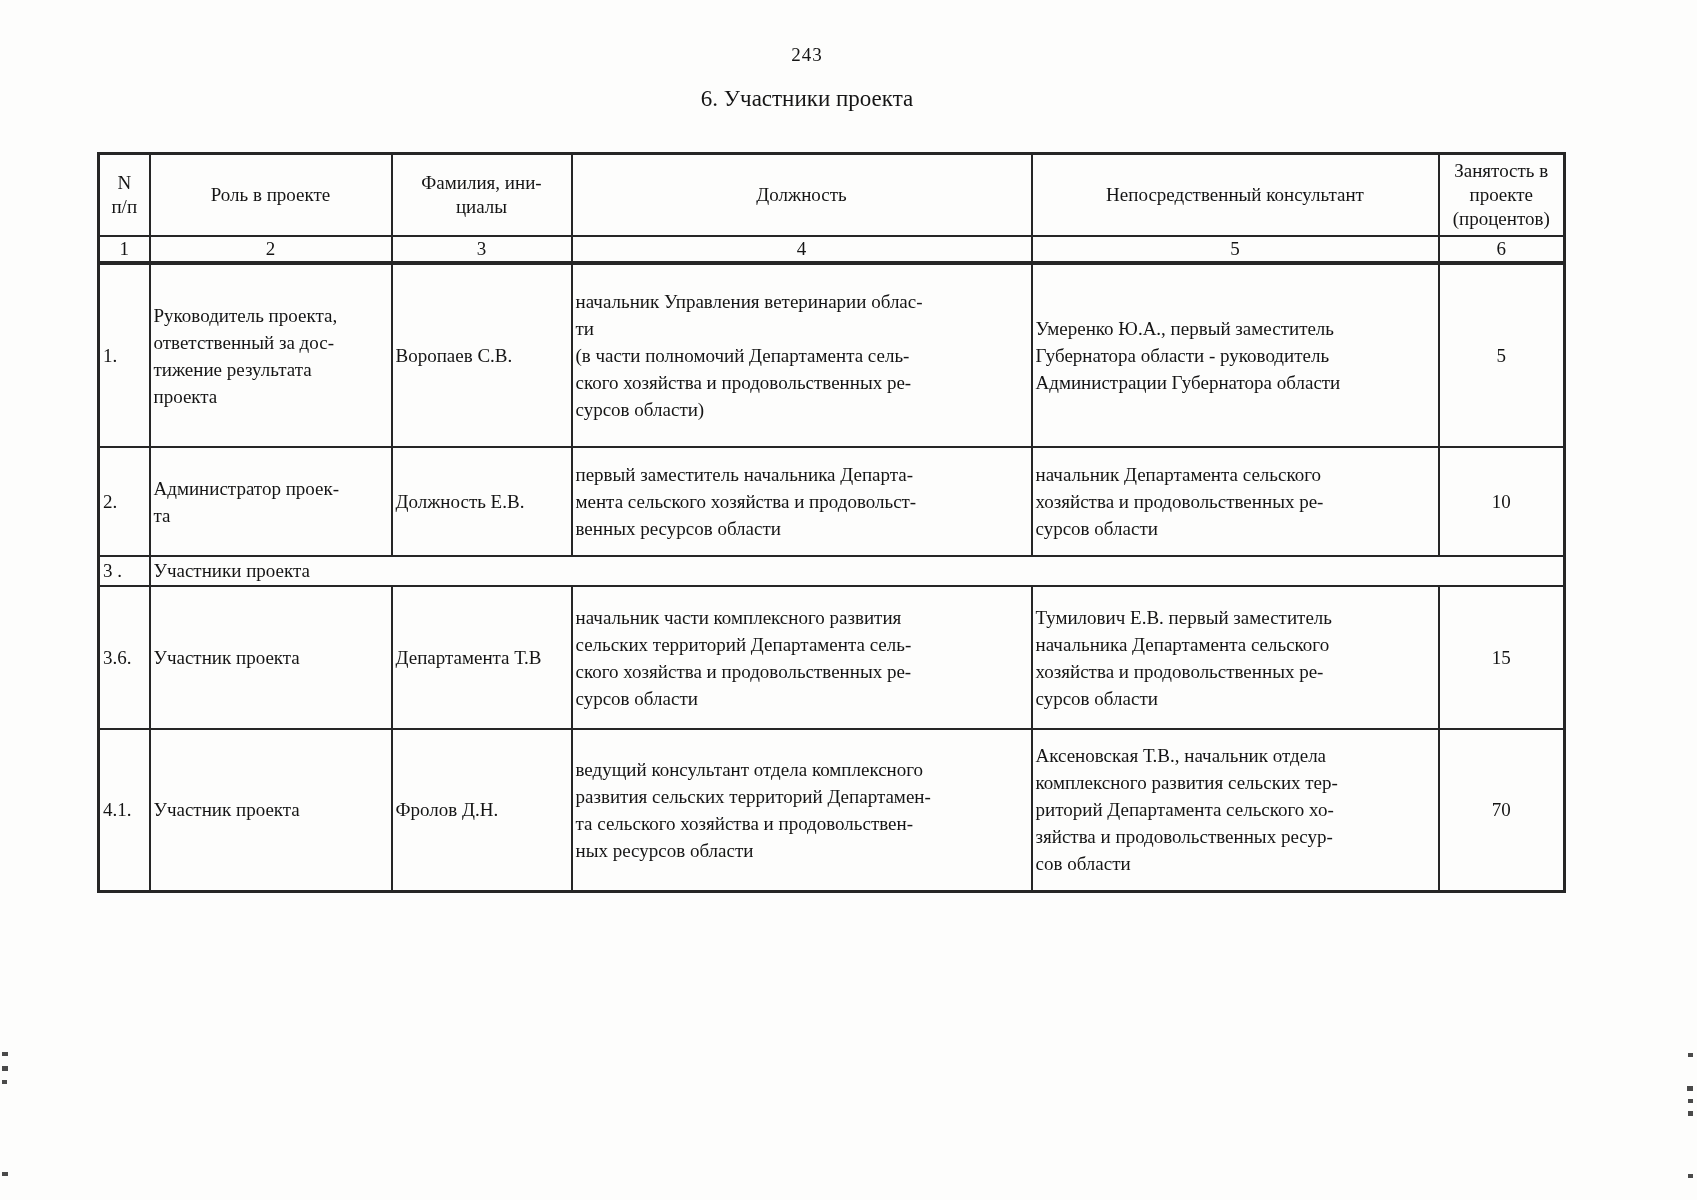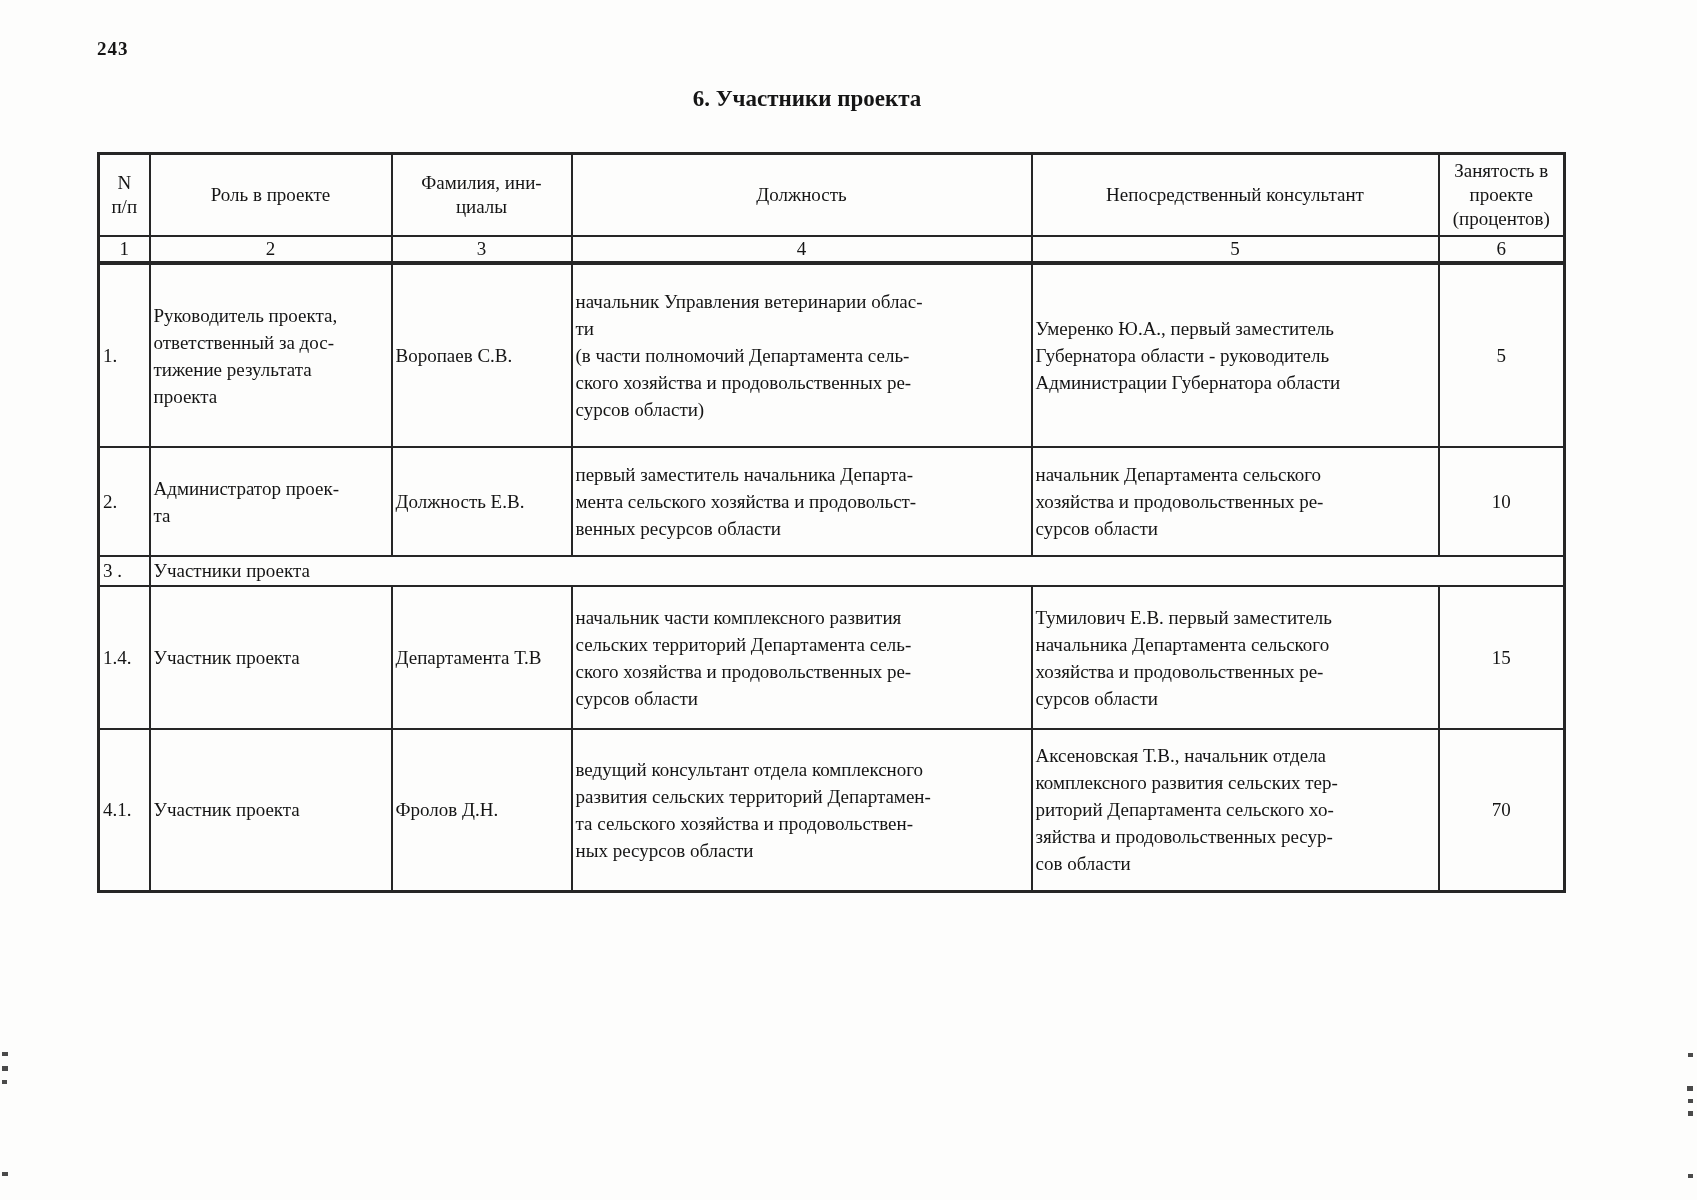--- a/index.html
+++ b/index.html
@@ -6,26 +6,26 @@
   html,body { background:#ffffff; }
   body {
     width:1697px; height:1200px; overflow:hidden;
     font-family:"Liberation Serif","DejaVu Serif",serif;
   }
   .page {
     position:relative; width:1697px; height:1200px;
     background:#fdfdfc; color:#151515;
   }
   .page-number {
-    position:absolute; top:38px; left:97px; width:1420px;
-    text-align:left; font-size:19px; letter-spacing:1px;font-weight:bold;
+    position:absolute; top:44px; left:97px; width:1420px;
+    text-align:center; font-size:19px; letter-spacing:1px;
   }
   .doc-title {
     position:absolute; top:86px; left:97px; width:1420px;
-    text-align:center; font-size:23px; font-weight:bold;
+    text-align:center; font-size:23px; font-weight:normal;
   }
   table.participants {
     position:absolute; left:97px; top:152px; width:1466px;
     border-collapse:collapse; table-layout:fixed;
     font-size:19px; color:#151515;
     border:3px solid #262626;
   }
   table.participants td, table.participants th {
     border:2px solid #262626;
     vertical-align:middle;
@@ -130,21 +130,21 @@
 сурсов области</td>
       <td class="c-pct">10</td>
     </tr>
 
     <tr class="section">
       <td class="c-num">3 .</td>
       <td colspan="5">Участники проекта</td>
     </tr>
 
     <tr class="row-31">
-      <td class="c-num">1.4.</td>
+      <td class="c-num">3.6.</td>
       <td>Участник проекта</td>
       <td>Департамента Т.В</td>
       <td>начальник части комплексного развития
 сельских территорий Департамента сель-
 ского хозяйства и продовольственных ре-
 сурсов области</td>
       <td>Тумилович Е.В. первый заместитель
 начальника Департамента сельского
 хозяйства и продовольственных ре-
 сурсов области</td>

